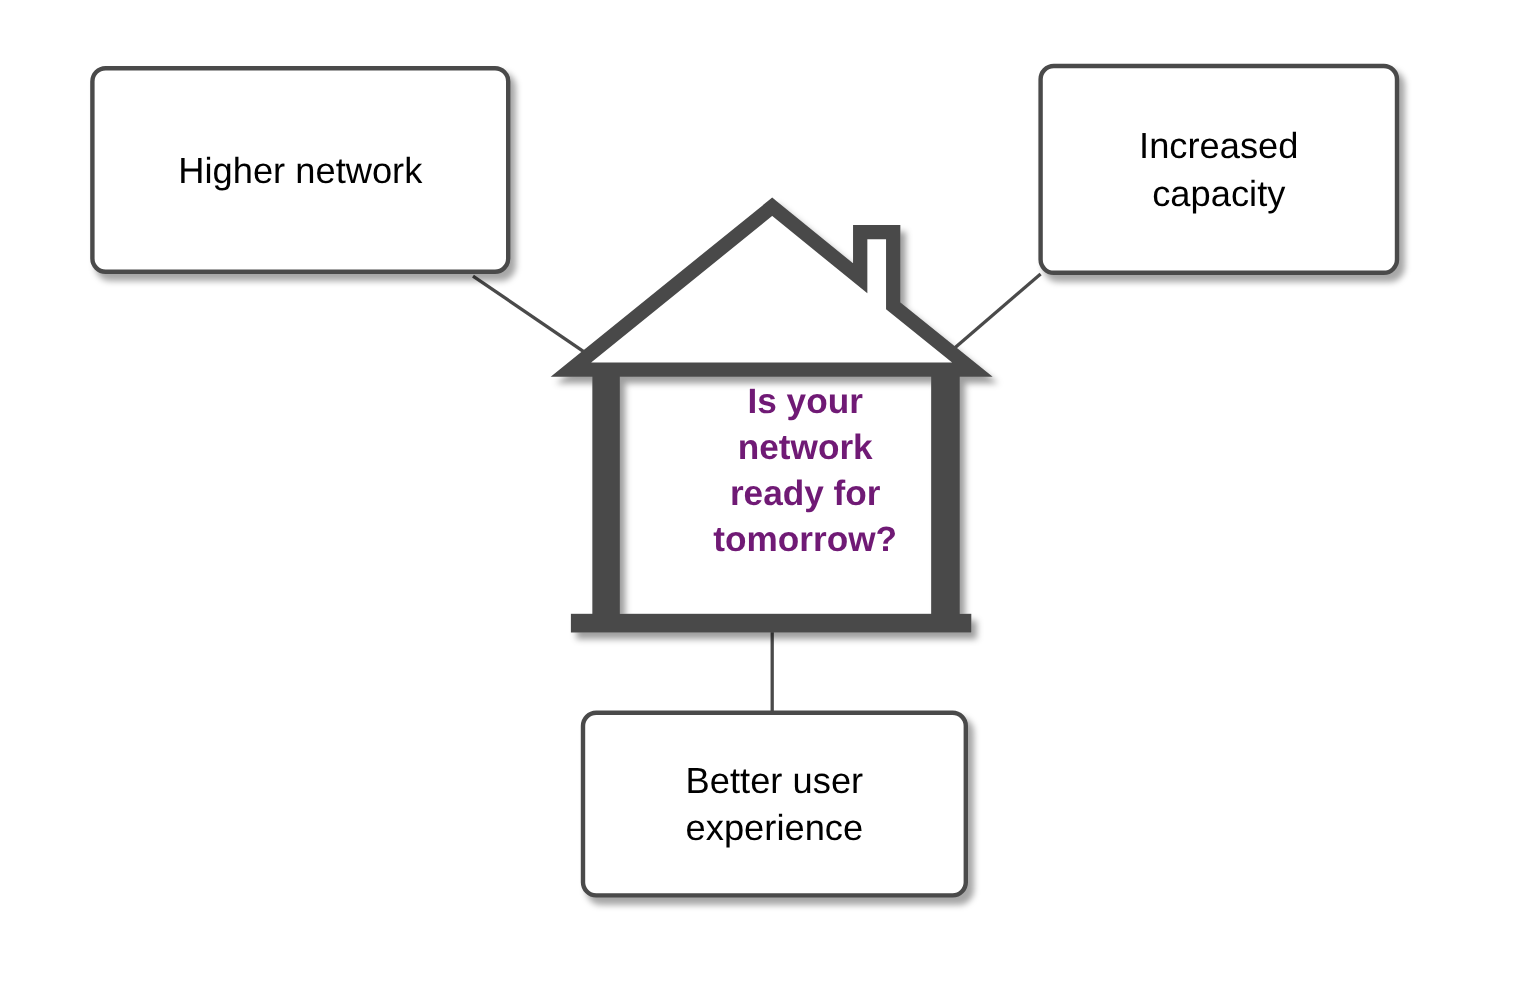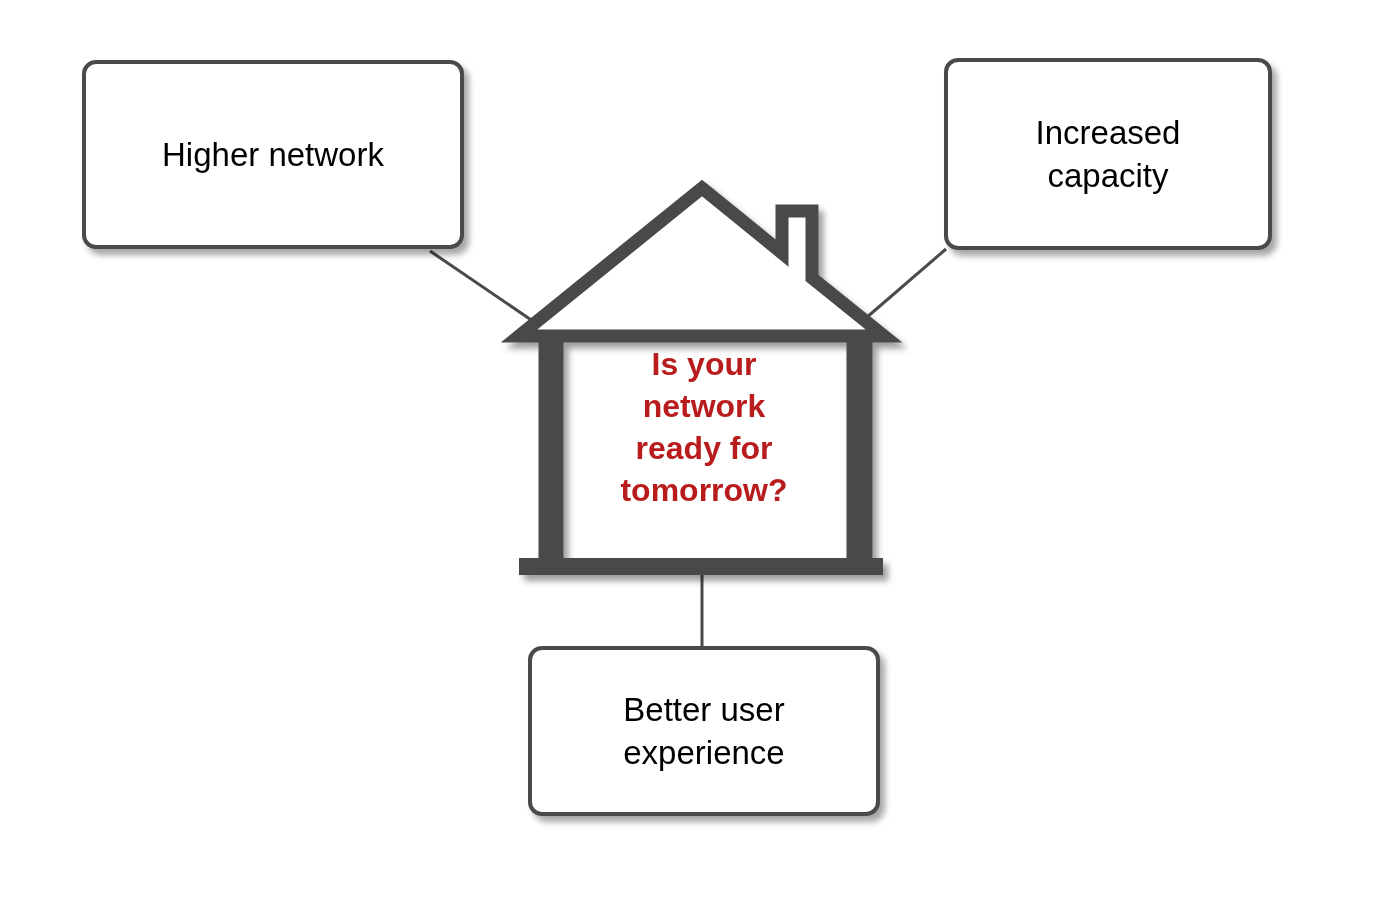--- a/index.html
+++ b/index.html
@@ -69,23 +69,24 @@
   
   #house-text {
     position: absolute;
     left: 570px;
     top: 343px;
     width: 268px;
     text-align: center;
     font-size: 32px;
     line-height: 42px;
     font-weight: bold;
-    color: #b91c1c;
+    color: #701a75;
     white-space: pre-line;
     z-index: 4;
+    padding-left: 28px;
   }
 </style>
 </head>
 <body>
 
 <div id="canvas">
 
   <svg id="diagram-svg" viewBox="0 0 1388 908" xmlns="http://www.w3.org/2000/svg">
 
     <defs>

